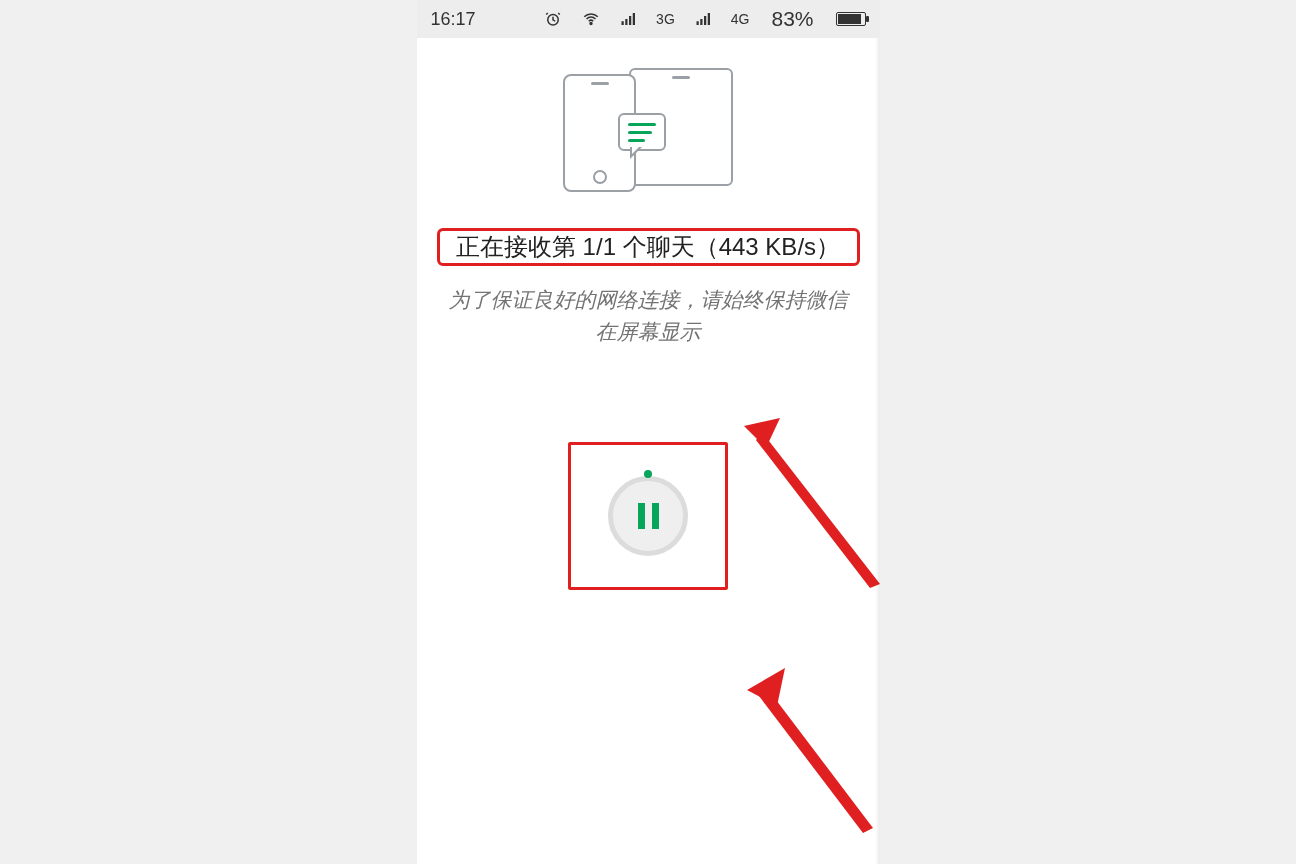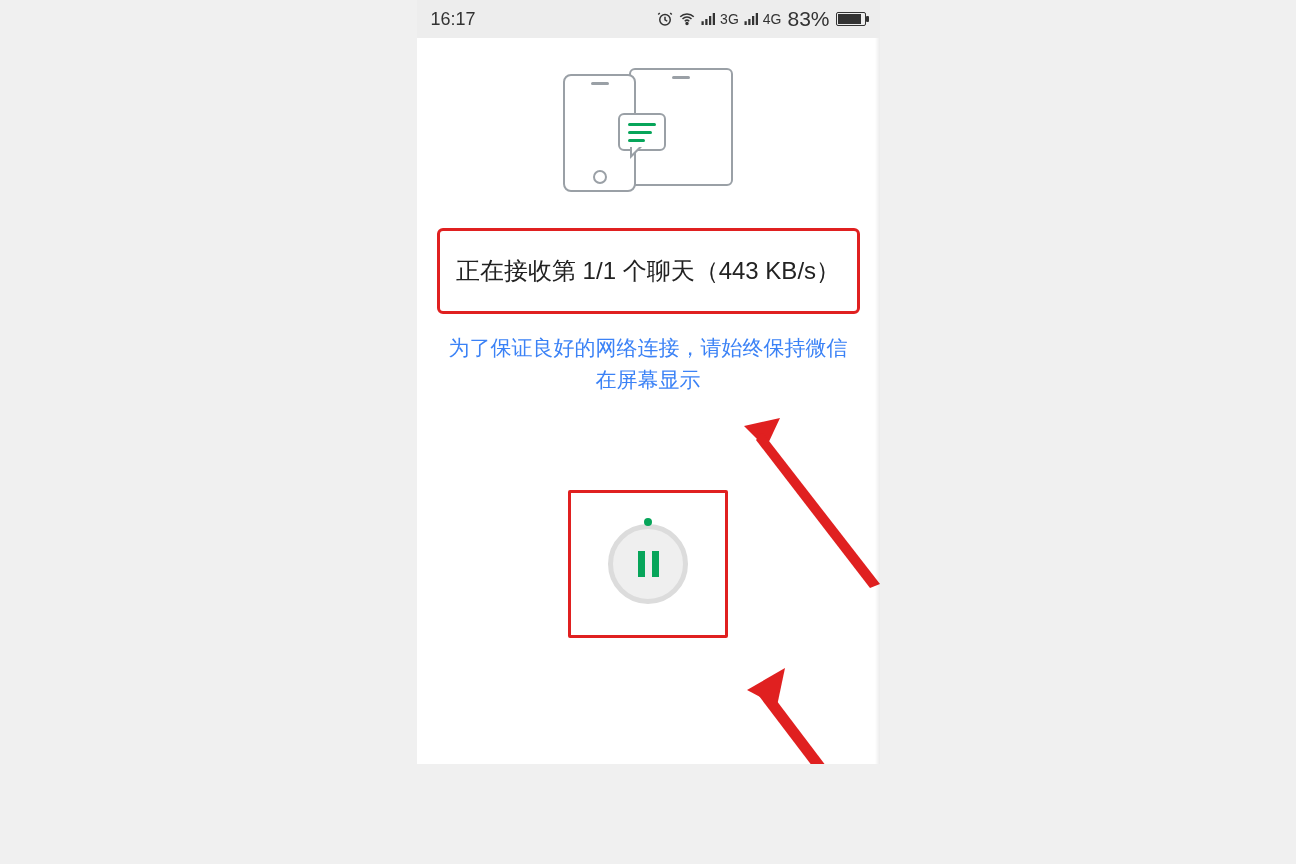--- a/index.html
+++ b/index.html
@@ -7,38 +7,38 @@
       width: 1296px;
       height: 864px;
       background: #f0f0f0;
       font-family: -apple-system, "PingFang SC", "Microsoft YaHei", sans-serif;
       display: flex;
       align-items: flex-start;
       justify-content: center;
     }
     .phone-frame {
       width: 463px;
-      height: 764px;
+      height: 864px;
       background: #fff;
       position: relative;
       overflow: hidden;
     }
     
     .status-bar {
       height: 38px;
       background: #ededed;
       display: flex;
       align-items: center;
       justify-content: space-between;
       padding: 0 14px;
       font-size: 18px;
       color: #333;
     }
     .status-time { font-weight: 500; }
-    .status-right { display: flex; align-items: center; gap: 4px; }
+    .status-right { display: flex; align-items: center; gap: 20px; }
     .status-right span { display: inline-flex; align-items: center; }
     .ico-alarm, .ico-wifi, .ico-sig { width: 18px; height: 18px; }
     .status-net { font-size: 14px; font-weight: 500; margin-left: -2px; }
     .status-batt { font-size: 21px; font-weight: 500; margin-left: 2px; }
     .battery-icon {
       width: 30px; height: 14px;
       border: 1.5px solid #333; border-radius: 2px;
       position: relative; display: inline-block;
       margin-left: 2px;
     }
@@ -105,30 +105,31 @@
     }
     .bubble-line { height: 3px; background: #07a55a; border-radius: 2px; }
     .bubble-line.l1 { width: 100%; }
     .bubble-line.l2 { width: 85%; }
     .bubble-line.l3 { width: 60%; }
 
     .status-box {
       margin: 0 20px;
       border: 3px solid #e02020;
       border-radius: 6px;
-      padding: 24px 8px;
+      padding: 0 8px;
       font-size: 24px;
       color: #222;
       line-height: 1.35;
     }
     .hint-text {
       margin: 18px 30px 0;
       font-size: 21px;
-      color: #3b82f6;
+      color: #737373;
       line-height: 1.5;
+      font-style: italic;
     }
     
     .arrow { position: absolute; pointer-events: none; }
     .arrow-1 { right: -2px; top: 380px; width: 140px; height: 170px; }
     .arrow-2 { right: 5px; top: 630px; width: 130px; height: 165px; }
 
     
     .pause-wrap {
       margin: 95px auto 0;
       width: 160px; height: 148px;

